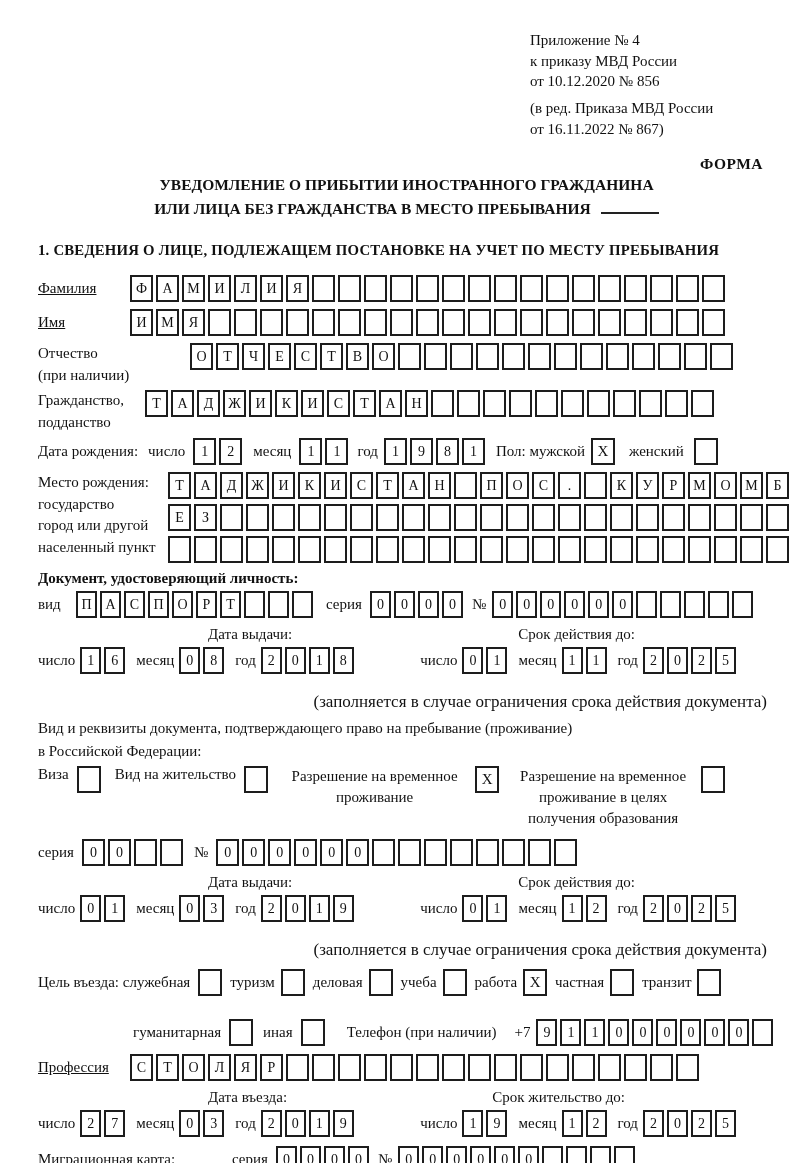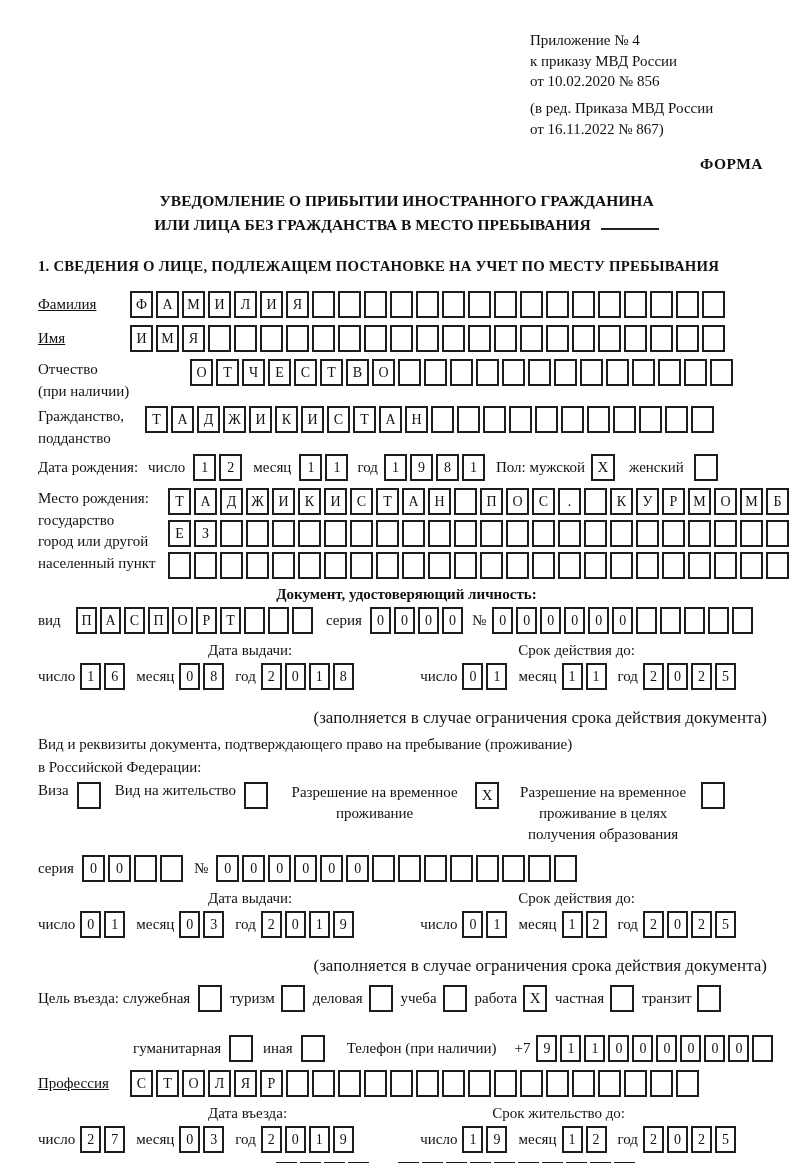--- a/index.html
+++ b/index.html
@@ -11,21 +11,21 @@
   }
   .page { padding:30px 25px 10px 38px; box-sizing:border-box; }
 
   
   .hdr-ref { margin-left:auto; width:245px; line-height:1.38; }
   .hdr-ref div { white-space:nowrap; }
   .hdr-gap { margin-top:6px; }
   .forma { text-align:right; font-weight:bold; margin:16px 12px 0 0; font-size:15.5px; letter-spacing:.5px; }
 
   
-  .title { text-align:center; font-weight:bold; margin-top:16px; font-size:15.5px; line-height:1.5; }
+  .title { text-align:center; font-weight:bold; margin-top:0; font-size:15.5px; line-height:1.5; }
   .uline { display:inline-block; width:58px; border-bottom:2px solid #222; height:14px; margin-left:10px; }
   .sect { font-weight:bold; margin-top:22px; font-size:14.8px; letter-spacing:.2px; }
 
   
   .frow { display:flex; align-items:center; margin-top:7px; }
   .frow.tight { margin-top:4px; }
   .frow.start { align-items:flex-start; }
   .lbl { flex:none; }
   .stack { display:flex; flex-direction:column; line-height:1.45; }
   .w92  { width:92px;text-decoration:underline; }
@@ -45,41 +45,41 @@
   .cells.sm .cell { width:21px; margin-right:3px; }
   .cellcol .cells { margin-bottom:5px; }
   .chk {
     display:inline-block; box-sizing:border-box; flex:none;
     width:24px; height:27px; border:2px solid #1d1d1d;
     text-align:center; font-size:15px; line-height:23px; background:#fff;
   }
   .g6 { margin-left:6px; } .g8 { margin-left:8px; } .g10 { margin-left:10px; } .g14 { margin-left:14px; }
 
   
-  .center-bold { text-align:center; font-weight:bold; margin-top:10px; }
+  .center-bold { text-align:left; font-weight:bold; margin-top:10px; }
   .date-hdr { display:flex; margin-top:8px; }
   .note { text-align:right; font-size:17px; margin:18px 8px 0 0; }
 
   .chkitem { display:flex; align-items:flex-start; }
   .chkitem .txt { margin-right:8px; }
   .ctrtxt { text-align:center; line-height:1.4; }
 
   .dategrp { display:inline-flex; align-items:center; }
   .dategrp .lbl { margin-right:5px; }
   .dategrp .cells { margin-right:8px; }
 </style>
 </head>
 <body>
 
 <div class="page">
 
   <div class="hdr-ref">
     <div>Приложение № 4</div>
     <div>к приказу МВД России</div>
-    <div>от 10.02.2020 № 856</div>
+    <div>от 10.12.2020 № 856</div>
     <div class="hdr-gap">(в ред. Приказа МВД России</div>
     <div>от 16.11.2022 № 867)</div>
   </div>
   <div class="forma">ФОРМА</div>
 
   <div class="title">
     <div>УВЕДОМЛЕНИЕ О ПРИБЫТИИ ИНОСТРАННОГО ГРАЖДАНИНА</div>
     <div><span>ИЛИ ЛИЦА БЕЗ ГРАЖДАНСТВА В МЕСТО ПРЕБЫВАНИЯ</span><span class="uline"></span></div>
   </div>
 

